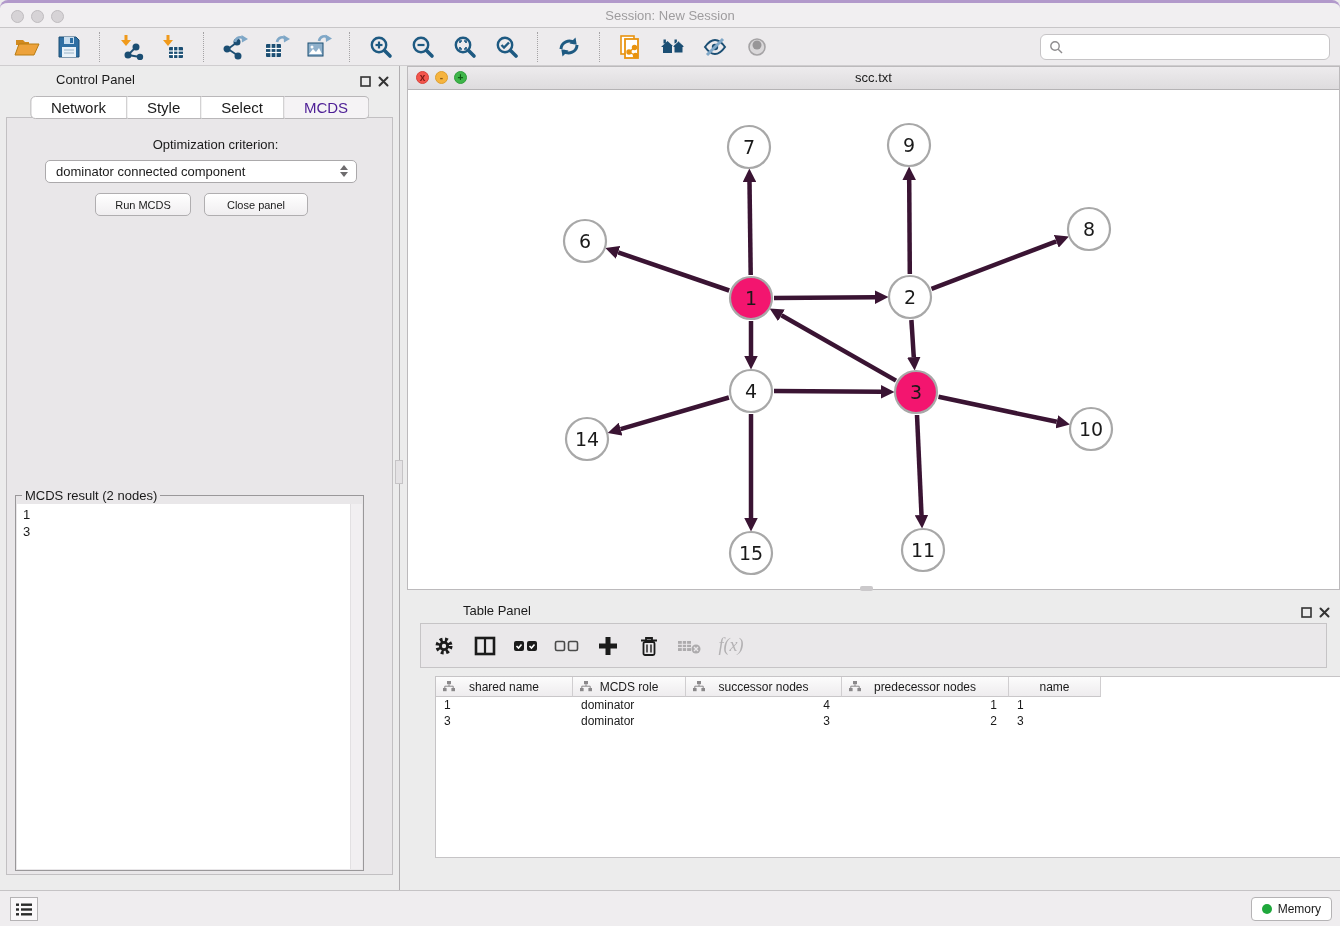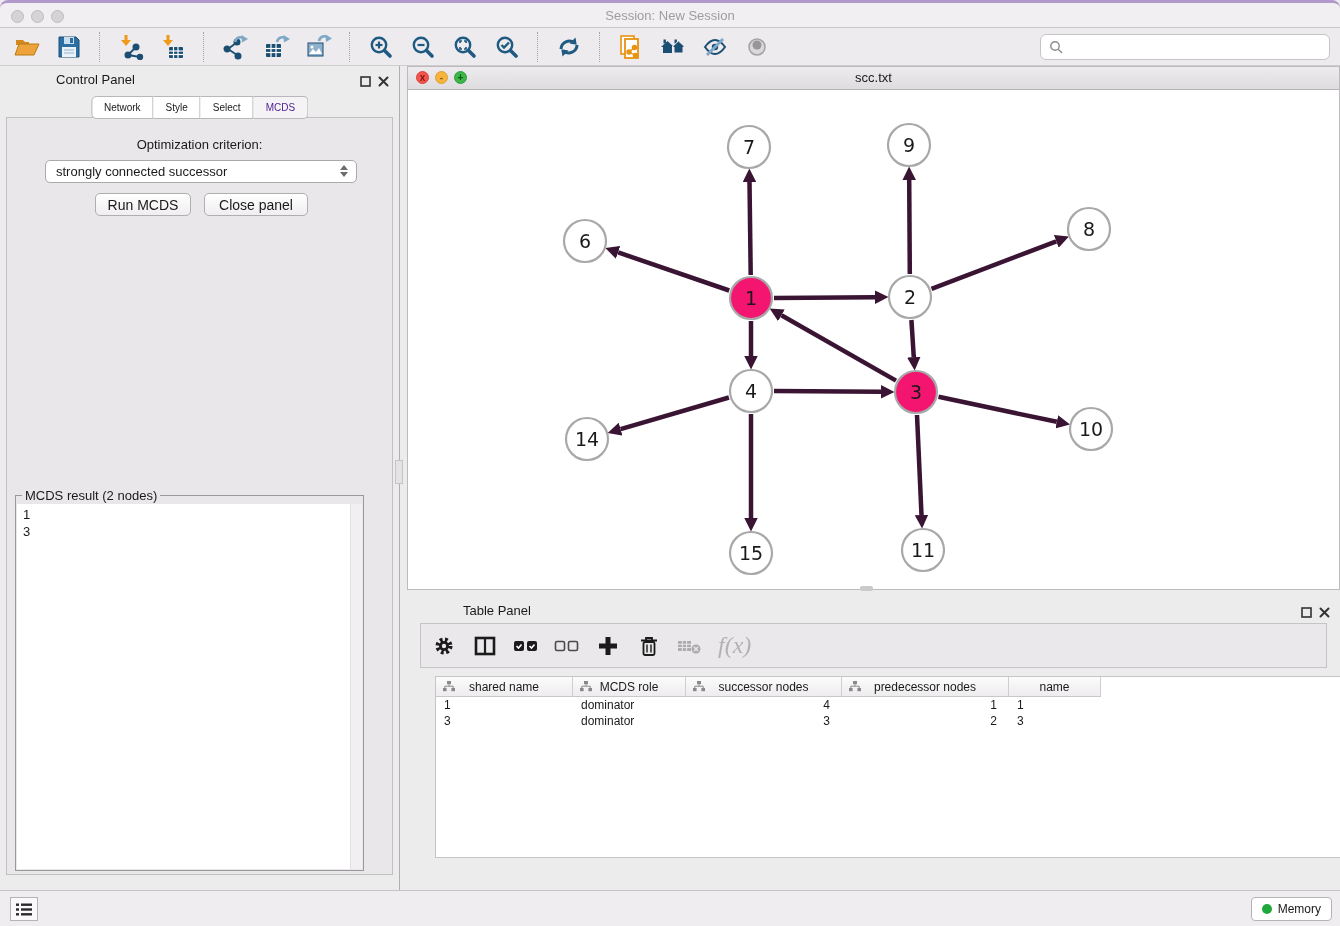--- a/index.html
+++ b/index.html
@@ -26,38 +26,38 @@
   .search input{border:none;outline:none;flex:1;font-size:13px;background:transparent;
           font-family:"Liberation Sans",sans-serif;}
   
   .control-panel{position:absolute;left:0;top:66px;width:400px;height:824px;background:#ECECEC;
           border-right:1px solid #B0AEB0;box-sizing:border-box;}
   .panel-title{position:absolute;left:12px;top:6px;font-size:13px;margin-left:44px;}
   .panel-btn{position:absolute;top:9px;width:12px;height:12px;display:flex;align-items:center;justify-content:center;}
   .cp-float{left:359px;} .cp-close{left:377px;}
   .tabs{display:flex;}
   .cp-tabs{position:absolute;top:30px;left:50%;transform:translateX(-50%);z-index:3;}
-  .tab{border:1px solid #B9B7B9;border-left:none;background:#FFF;padding:2px 12px;font-size:10px;
+  .tab{border:1px solid #B9B7B9;border-left:none;background:#FFF;padding:2px 20px;font-size:15px;
        line-height:17px;white-space:nowrap;}
   .tab:first-child{border-left:1px solid #B9B7B9;border-radius:5px 0 0 5px;}
   .tab:last-child{border-radius:0 5px 5px 0;}
   .tab.selected{color:#4c1d95;background:#F5F3F5;}
   .cp-content{position:absolute;left:6px;top:51px;width:387px;height:758px;background:#E9E7E9;
        border:1px solid #C2C0C2;box-sizing:border-box;}
-  .opt-label{position:absolute;top:19px;left:0;width:100%;text-align:center;font-size:13px;}
+  .opt-label{position:absolute;top:19px;left:16px;width:100%;text-align:center;font-size:13px;}
   .select-box{position:absolute;left:38px;top:42px;width:312px;height:23px;background:#FFF;
        border:1px solid #ABA9AB;border-radius:5px;display:flex;align-items:center;
        padding:0 26px 0 10px;font-size:13px;box-sizing:border-box;}
   .chevs{position:absolute;right:8px;top:4px;display:flex;flex-direction:column;align-items:center;gap:2px;}
   .chev-up{width:0;height:0;border-left:4px solid transparent;border-right:4px solid transparent;
        border-bottom:5px solid #6E6C6E;}
   .chev-down{width:0;height:0;border-left:4px solid transparent;border-right:4px solid transparent;
        border-top:5px solid #6E6C6E;}
   .btn{position:absolute;height:23px;background:linear-gradient(#FFFFFF,#F0EEF0);
-       border:1px solid #B0AEB0;border-radius:5px;font-size:14px;display:flex;align-items:center;
+       border:1px solid #B0AEB0;border-radius:5px;font-size:11px;display:flex;align-items:center;
        justify-content:center;box-sizing:border-box;}
   .btn-run{left:88px;top:75px;width:96px;}
   .btn-close{left:197px;top:75px;width:104px;}
   .groupbox{position:absolute;left:8px;top:377px;width:349px;height:376px;border:1px solid #9A989A;
        box-sizing:border-box;}
   .groupbox-legend{position:absolute;top:-8px;left:6px;background:#E9E7E9;padding:0 3px;font-size:13px;}
   .result-area{position:absolute;left:1px;right:1px;top:8px;bottom:1px;background:#FFF;overflow:hidden;}
   .result-text{white-space:pre;font-size:13px;line-height:17px;padding:2px 6px;}
   .result-scroll{position:absolute;right:0;top:0;width:11px;height:100%;background:#F1EFF1;
        border-left:1px solid #E2E0E2;}
@@ -76,21 +76,21 @@
   .h-grip{position:absolute;left:860px;top:586px;width:13px;height:5px;background:#CBC9CB;border-radius:2px;}
   .v-grip{position:absolute;left:395px;top:460px;width:8px;height:24px;background:#E4E2E4;
        border:1px solid #C6C4C6;box-sizing:border-box;}
   
   .table-panel{position:absolute;left:407px;top:597px;width:933px;height:293px;background:#ECECEC;}
   .tp-float{left:893px;} .tp-close{left:911px;}
   .tp-toolbar{position:absolute;left:13px;top:26px;width:907px;height:45px;background:#EAE8EA;
        border:1px solid #C6C4C6;box-sizing:border-box;display:flex;align-items:center;gap:15px;
        padding:0 10px;}
   .tp-btn{min-width:26px;height:26px;display:flex;align-items:center;justify-content:center;}
-  .fx-label{font-family:"Liberation Serif","DejaVu Serif",serif;font-style:italic;font-size:24px;
+  .fx-label{font-family:"Liberation Serif","DejaVu Serif",serif;font-style:italic;font-size:18px;
        color:#B3B1B3;}
   .tp-table{position:absolute;left:28px;top:79px;width:907px;height:182px;background:#FFF;
        border:1px solid #C6C4C6;box-sizing:border-box;overflow:hidden;}
   .thead{display:flex;height:20px;}
   .th{box-sizing:border-box;border-right:1px solid #D0CED0;border-bottom:1px solid #C9C7C9;
        background:linear-gradient(#FCFCFC,#EEECEE);display:flex;align-items:center;
        justify-content:center;font-size:12px;position:relative;flex:0 0 auto;}
   .th .col-icon{position:absolute;left:7px;top:4px;}
   .tr{display:flex;height:16px;font-size:12px;align-items:center;}
   .td{box-sizing:border-box;flex:0 0 auto;overflow:hidden;white-space:nowrap;}
@@ -296,21 +296,21 @@
     </span>
   <div class="tabs cp-tabs">
       <div class="tab">Network</div>
       <div class="tab">Style</div>
       <div class="tab">Select</div>
       <div class="tab selected">MCDS</div>
     </div>
   <div class="cp-content">
     <div class="opt-label">Optimization criterion:</div>
     <div class="select-box">
-      <span>strongly connected successor</span>
+      <span>dominator connected component</span>
       <span class="chevs">
           <span class="chev-up"></span>
           <span class="chev-down"></span>
         </span>
     </div>
     <div class="btn btn-run">Run MCDS</div>
     <div class="btn btn-close">Close panel</div>
     <div class="groupbox">
       <div class="groupbox-legend">MCDS result (2 nodes)</div>
       <div class="result-area">

